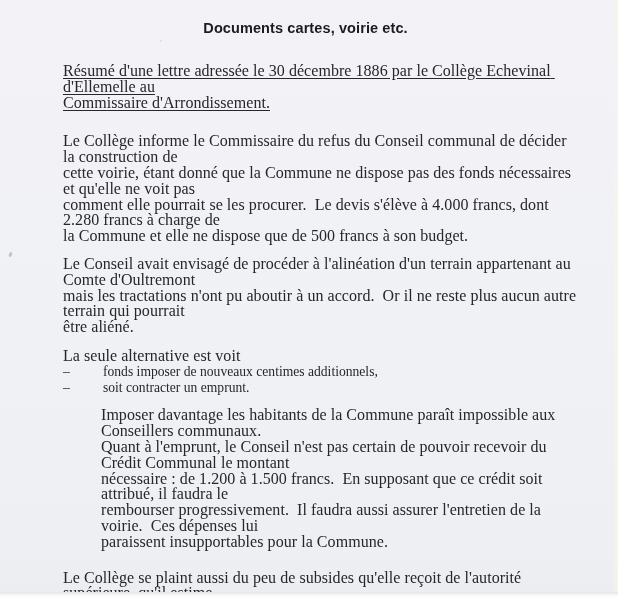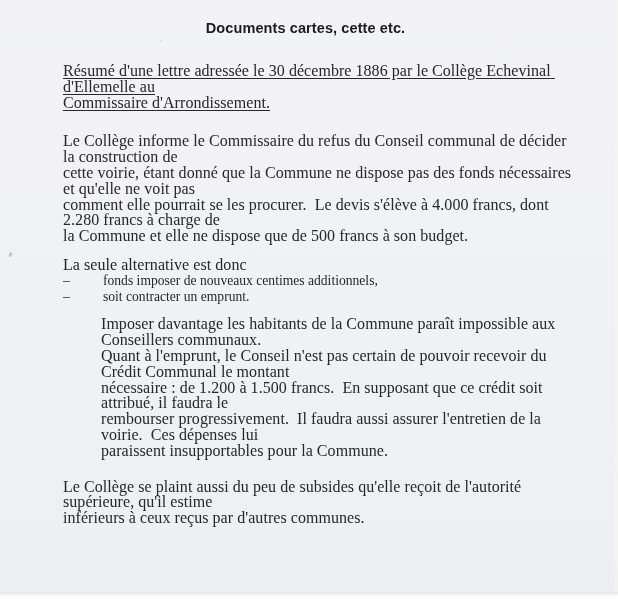--- a/index.html
+++ b/index.html
@@ -87,33 +87,36 @@
   .p-emprunt  { margin-top: 12px; margin-left: 38px; }
   .p-subsides { margin-top: 20px;  }
 </style>
 </head>
 <body>
 
 <div class="page">
 
   <div class="doc">
 
-    <h1 class="doc-title">Documents cartes, cette etc.</h1>
+    <h1 class="doc-title">Documents cartes, voirie etc.</h1>
 
 
     <p class="para intro">Résumé d'une lettre adressée le 30 décembre 1886 par le Collège Echevinal d'Ellemelle au
 Commissaire d'Arrondissement.</p>
 
     <p class="para p-refus">Le Collège informe le Commissaire du refus du Conseil communal de décider la construction de
 cette voirie, étant donné que la Commune ne dispose pas des fonds nécessaires et qu'elle ne voit pas
 comment elle pourrait se les procurer.  Le devis s'élève à 4.000 francs, dont 2.280 francs à charge de
 la Commune et elle ne dispose que de 500 francs à son budget.</p>
 
+    <p class="para p-terrain">Le Conseil avait envisagé de procéder à l'alinéation d'un terrain appartenant au Comte d'Oultremont
+mais les tractations n'ont pu aboutir à un accord.  Or il ne reste plus aucun autre terrain qui pourrait
+être aliéné.</p>
 
-    <p class="para alt-intro">La seule alternative est donc</p>
+    <p class="para alt-intro">La seule alternative est voit</p>
 
     <div class="alt-row">
       <span class="alt-marker">–</span>
       <span>fonds imposer de nouveaux centimes additionnels,</span>
     </div>
 
     <div class="alt-row">
       <span class="alt-marker">–</span>
       <span>soit contracter un emprunt.</span>
     </div>

